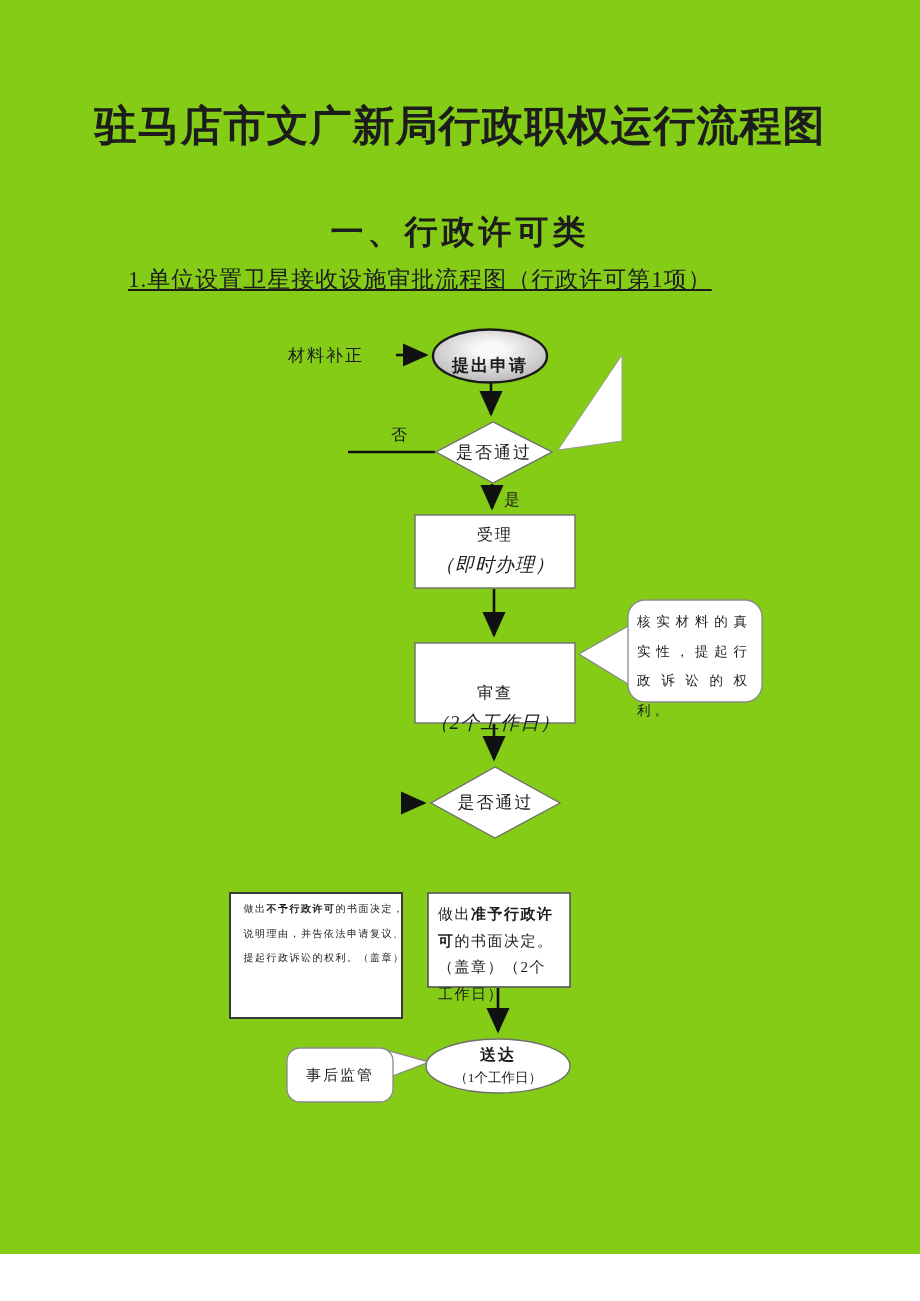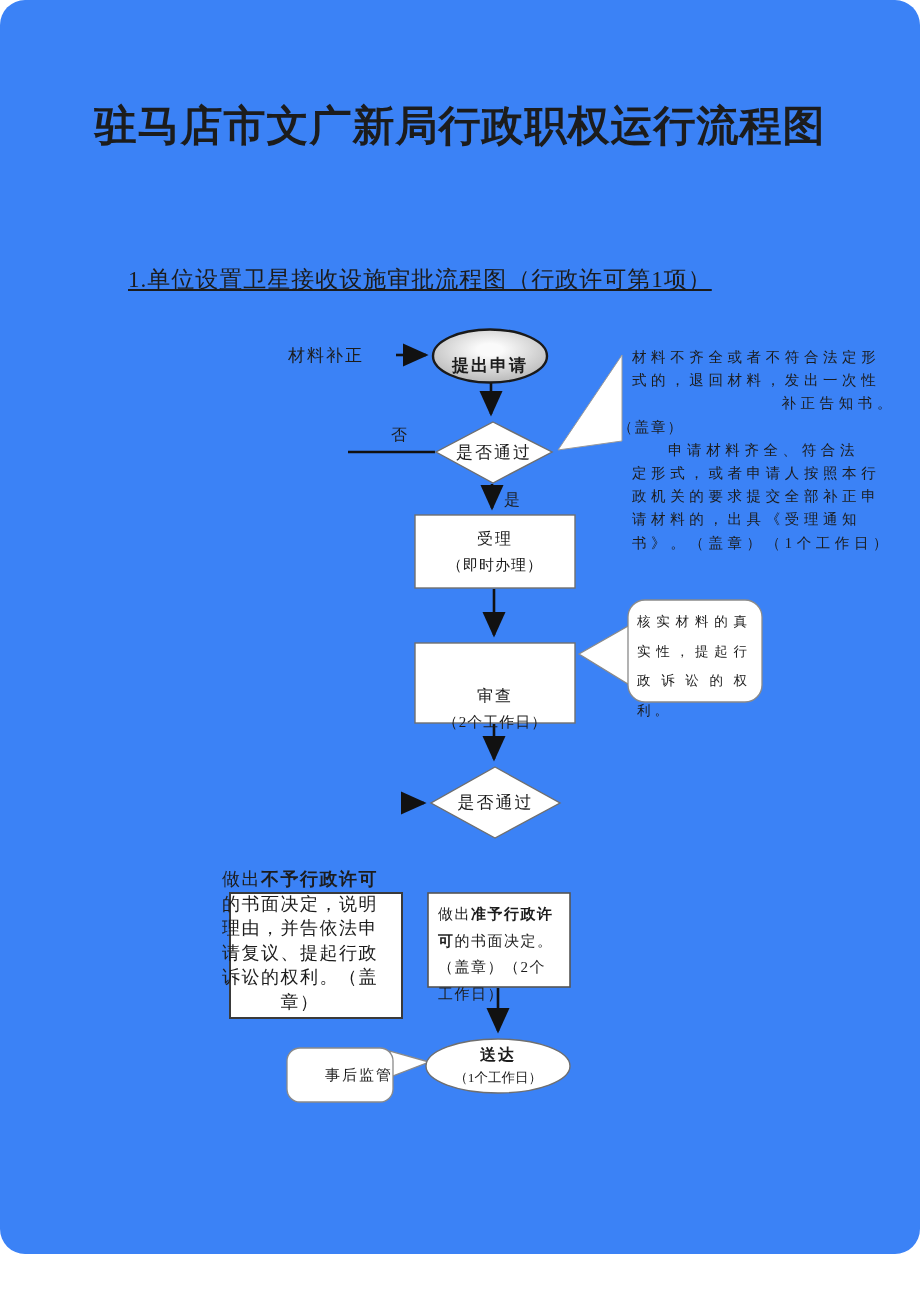--- a/index.html
+++ b/index.html
@@ -1,23 +1,22 @@
 <!DOCTYPE html>
 <html><head>
 <meta charset="utf-8">
 <style>
   html,body{margin:0;padding:0;background:#ffffff;}
   .page{
     position:relative;
     width:920px;height:1254px;
-    background:#3b82f6;
+    background:#84cc16;
     font-family:"Liberation Serif","DejaVu Serif",serif;
     color:#1c1c1c;
     overflow:hidden;
-    border-radius:25px;
   }
   .abs{position:absolute;}
   .doc-title{
     left:0;top:98px;width:920px;
     text-align:center;
     font-family:"Liberation Sans","DejaVu Sans",sans-serif;
     font-weight:bold;font-size:42px;letter-spacing:1px;
   }
   .section-heading{
     left:0;top:210px;width:920px;
@@ -27,61 +26,62 @@
   .subsection-heading{
     left:128px;top:264px;
     font-size:23px;letter-spacing:1px;text-decoration:underline;
   }
   .flow-label{font-size:17px;letter-spacing:2px;}
   .node-text{
     display:flex;flex-direction:column;align-items:center;justify-content:center;
     text-align:center;
   }
   .node-line1{font-size:16px;letter-spacing:2px;}
-  .node-line2{font-size:15px;letter-spacing:1px;margin-top:6px;}
+  .node-line2{font-size:19px;letter-spacing:1px;margin-top:6px;font-style:italic;}
   .decision-text{font-size:17px;letter-spacing:2px;}
   .start-text{font-size:17px;font-weight:bold;letter-spacing:2px;}
   .branch-label{font-size:16px;}
   .right-note{left:618px;top:346px;width:292px;font-size:14.5px;line-height:23.2px;}
   .right-note .ln{padding-left:14px;letter-spacing:4.6px;white-space:nowrap;}
   .right-note .ln-right{text-align:right;padding-right:14px;}
   .right-note .ln-flush{padding-left:0;letter-spacing:2px;}
   .right-note .ln-indent{padding-left:50px;}
   .verify-text{
     left:637px;top:607px;width:114px;
     font-size:13.5px;line-height:29.5px;letter-spacing:4px;
     text-align:justify;
   }
   .deny-text{
-    left:216px;top:897px;width:168px;height:117px;
-    font-size:18px;line-height:24.5px;letter-spacing:1.5px;
-    text-align:center;display:flex;align-items:flex-end;justify-content:center;
+    left:240px;top:897px;width:168px;height:117px;
+    font-size:10px;line-height:24.5px;letter-spacing:1.5px;
+    text-align:center;display:flex;align-items:flex-start;justify-content:center;
   }
   .approve-text{
     left:438px;top:901px;width:124px;
     font-size:15px;line-height:26.5px;letter-spacing:1.5px;
     text-align:left;
   }
   .deliver-text{
     left:427px;top:1040px;width:142px;height:52px;
   }
   .deliver-line1{font-size:16px;font-weight:600;letter-spacing:2px;}
   .deliver-line2{font-size:13.5px;margin-top:3px;}
   .post-text{
     left:287px;top:1048px;width:106px;height:54px;
-    font-size:15px;letter-spacing:2px;align-items:flex-end;
+    font-size:15px;letter-spacing:2px;
   }
   .bold-inline{font-weight:bold;}
 </style>
 </head>
 <body>
 
 <div class="page">
 
   <div class="abs doc-title">驻马店市文广新局行政职权运行流程图</div>
+  <div class="abs section-heading">一、行政许可类</div>
   <div class="abs subsection-heading">1.单位设置卫星接收设施审批流程图（行政许可第1项）</div>
 
   <svg class="abs" style="left:0;top:0;" width="920" height="1301" viewBox="0 0 920 1301">
     <defs>
       <radialGradient id="ovalGrad" cx="50%" cy="38%" r="75%">
         <stop offset="15%" stop-color="#fafafa"></stop>
         <stop offset="100%" stop-color="#a8a8a8"></stop>
       </radialGradient>
       <marker id="ah" markerWidth="11" markerHeight="9" refX="9" refY="4.5" orient="auto">
         <path d="M0,0 L10,4.5 L0,9 z" fill="#111111"></path>
@@ -129,31 +129,20 @@
     <span class="decision-text">是否通过</span>
   </div>
 
   <div class="abs branch-label" style="left:504px;top:490px;">是</div>
 
   <div class="abs node-text" style="left:415px;top:517px;width:160px;height:69px;align-items:center;">
     <span class="node-line1">受理</span>
     <span class="node-line2">（即时办理）</span>
   </div>
 
-  <div class="abs right-note">
-    <div class="ln">材料不齐全或者不符合法定形</div>
-    <div class="ln">式的，退回材料，发出一次性</div>
-    <div class="ln ln-right">补正告知书。</div>
-    <div class="ln ln-flush">（盖章）</div>
-    <div class="ln ln-indent">申请材料齐全、符合法</div>
-    <div class="ln">定形式，或者申请人按照本行</div>
-    <div class="ln">政机关的要求提交全部补正申</div>
-    <div class="ln">请材料的，出具《受理通知</div>
-    <div class="ln">书》。（盖章）（1个工作日）</div>
-  </div>
 
   <div class="abs node-text" style="left:415px;top:671px;width:160px;height:76px;">
     <span class="node-line1">审查</span>
     <span class="node-line2">（2个工作日）</span>
   </div>
 
   <div class="abs verify-text">核实材料的真实性，提起行政诉讼的权利。</div>
 
   <div class="abs node-text" style="left:431px;top:767px;width:129px;height:71px;">
     <span class="decision-text">是否通过</span>

